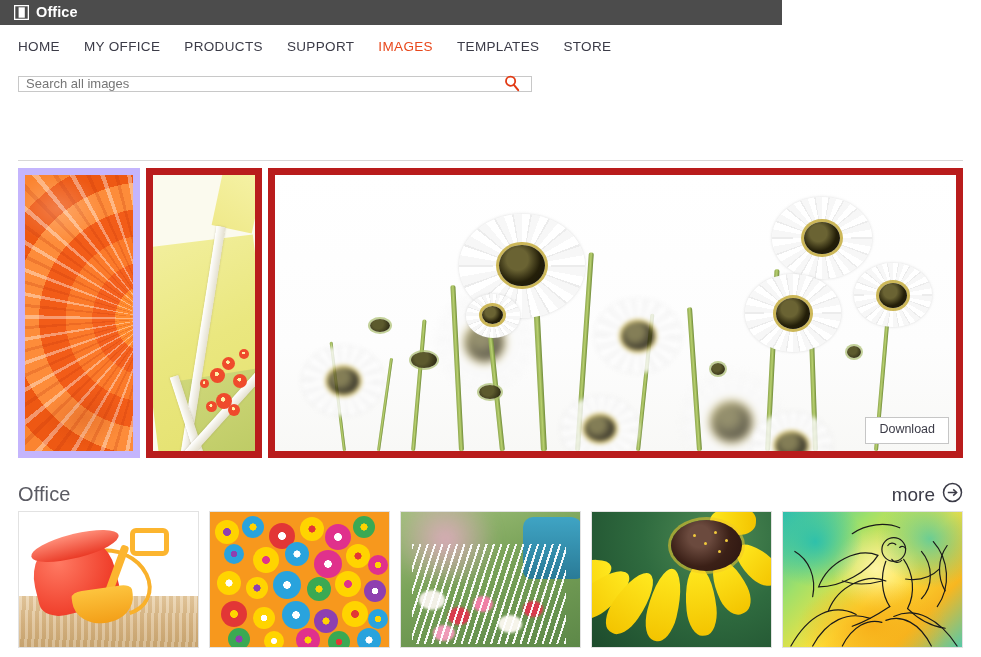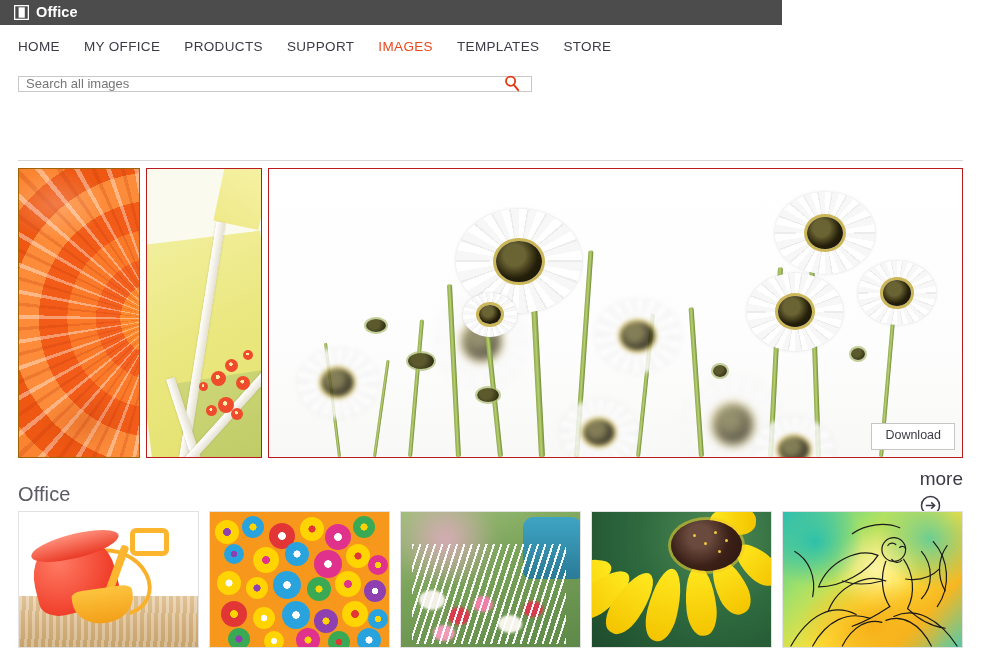--- a/index.html
+++ b/index.html
@@ -97,24 +97,24 @@
 
   
   .hero-row {
     position: absolute; top: 168px; left: 18px;
     width: 945px; height: 290px;
     display: flex;
   }
   .hero-tile {
     position: relative;
     overflow: hidden;
-    border: 1px solid #b91c1c;
+    border: 7px solid #b91c1c;
     box-sizing: border-box;
     cursor: pointer;
-    background: #a16207;
+    background: #c4b5fd;
   }
   .hero-tile.t1 { width: 122px; margin-right: 6px; border-color: transparent; }
   .hero-tile.t2 { width: 116px; margin-right: 6px; }
   .hero-tile.t3 { flex: 1; }
 
   
   .art-gerbera { position: absolute; inset: 0; background:
       radial-gradient(circle at 115% 52%, #ffe9b0 0 6%, #ff8a2e 6% 18%, #f4601d 18% 30%, #fb7a2a 30% 44%, #f25c18 44% 58%, #fd8c3a 58% 72%, #ee5813 72% 86%, #fb8430 86% 100%),
       #f4601d;
   }
@@ -201,24 +201,23 @@
   .section-head {
     position: absolute; top: 481px; left: 18px;
     width: 945px; height: 26px;
     display: flex; align-items: center; justify-content: space-between;
   }
   .section-title {
     font-size: 20px; font-weight: normal; color: #5b5b63;
     margin: 0; line-height: 1.1; letter-spacing: 0.1px;
   }
   .more-link {
-    display: flex; align-items: flex-start; gap: 7px;
+    display: flex; align-items: center; gap: 7px;
     color: #3b3b47; font-size: 19px; cursor: pointer;
     line-height: 1;
-    flex-direction: column;
   }
 
   .thumb-row {
     position: absolute; top: 511px; left: 18px;
     width: 945px; height: 137px;
     display: flex; gap: 10px;
   }
   .thumb {
     width: 181px; height: 137px;
     border: 1px solid #e2e2e2;

